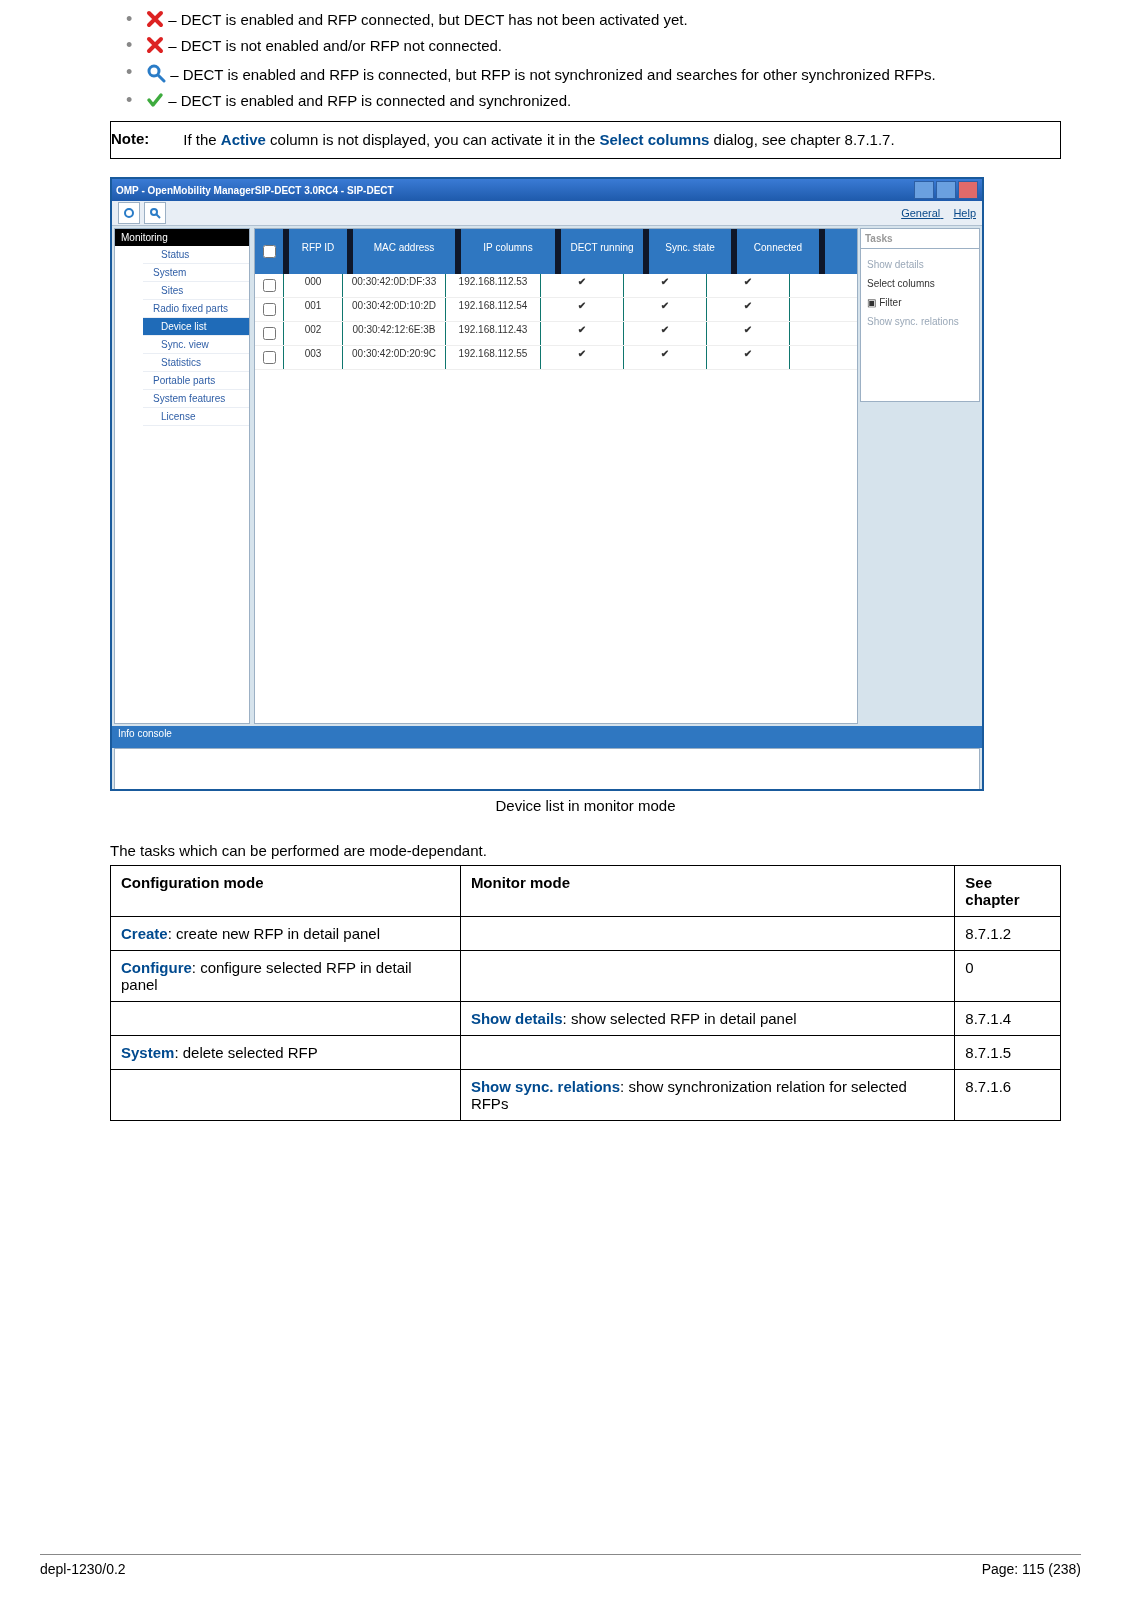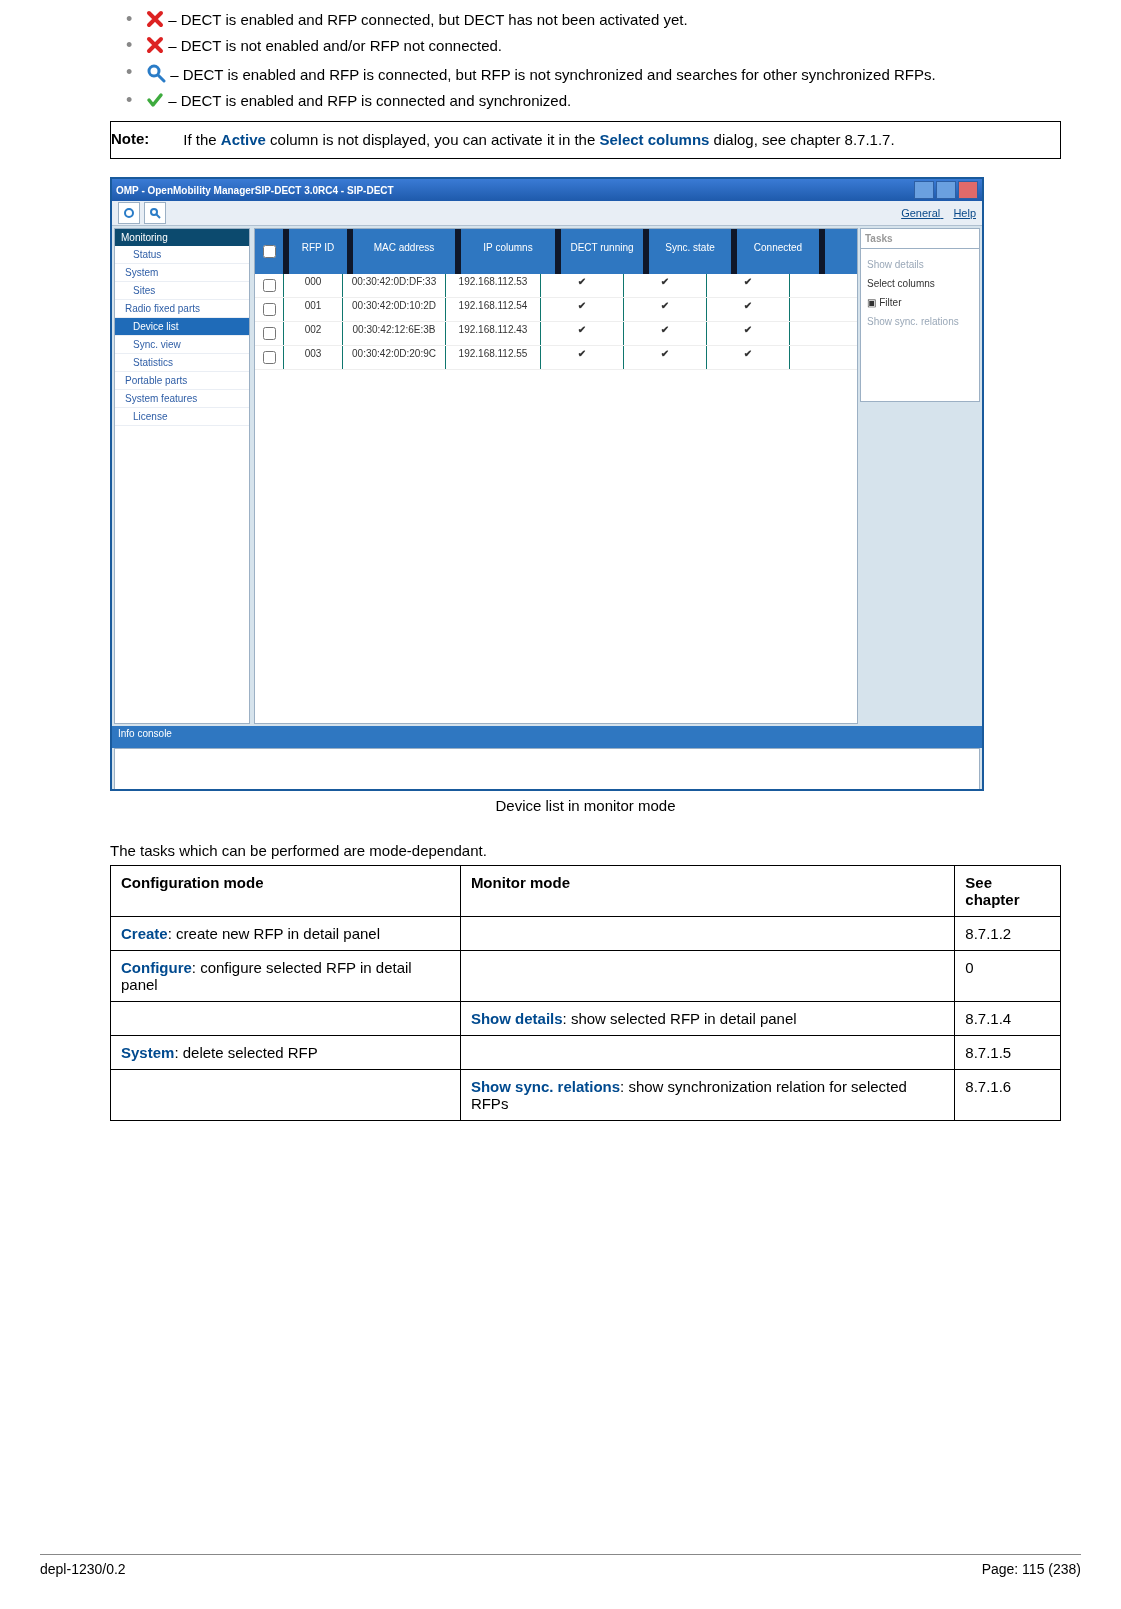--- a/index.html
+++ b/index.html
@@ -95,22 +95,22 @@
     justify-content: space-between;
     padding: 0 6px;
     border-bottom: 1px solid #b0c0d0;
   }
   .gearsearch { display: flex; gap: 4px; }
   .gs-btn { width: 20px; height: 20px; border: 1px solid #9cb0c4; background: #fff; display: flex; align-items: center; justify-content: center; }
   .toplinks { color: #0a4a8a; font-size: 11px; text-decoration: underline; }
   .toplinks span { margin-left: 10px; }
   .app-body { display: flex; height: 500px; }
   .sidebar { width: 134px; background: #fff; border: 1px solid #9cb0c4; margin: 2px; }
-  .sb-head { background: #0c4a6e; color: #fff; padding: 3px 6px; font-size: 10px; }
-  .sb-item { padding: 3px 18px 3px 18px; color: #2f5ea6; font-size: 10px; border-bottom: 1px solid #eaeef4; }
+  .sb-head { background: #000000; color: #fff; padding: 3px 6px; font-size: 10px; }
+  .sb-item { padding: 3px 18px 3px 18px; color: #2f5ea6; font-size: 10px; border-bottom: 1px solid #eaeef4; margin-left: 28px; }
   .sb-item.sel { background: #1f6bb8; color: #fff; }
   .sb-item.grp { padding-left: 10px; }
   .main-area { flex: 1; background: #fff; margin: 2px; border: 1px solid #9cb0c4; position: relative; }
   .cols-head { display: flex; background: #2f77c1; color: #fff; font-size: 10px; }
   .cols-head .col { padding: 13px 4px; border-right: 6px solid #0f172a; text-align: center; }
   .row { display: flex; font-size: 10px; border-bottom: 1px solid #eee; }
   .row .cell { padding: 2px 4px; border-right: 1px solid #0f766e; text-align: center; color: #333; }
   .cb { width: 20px; }
   .c-id { width: 50px; }
   .c-mac { width: 94px; }

